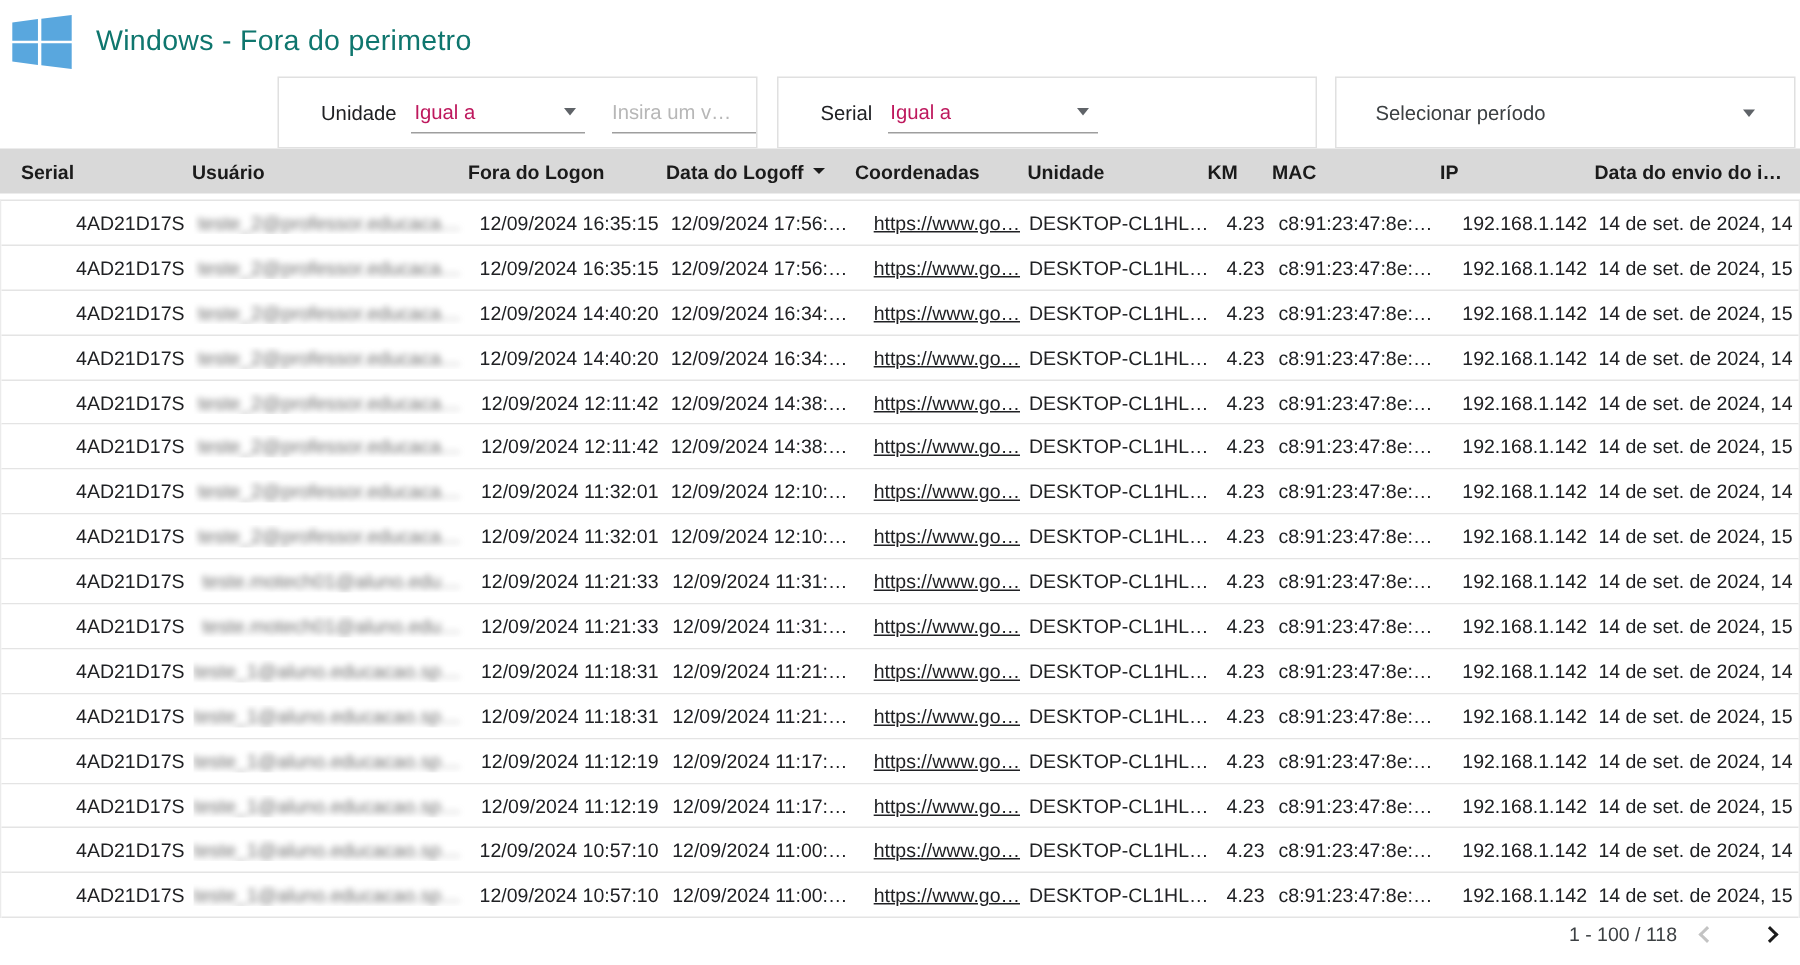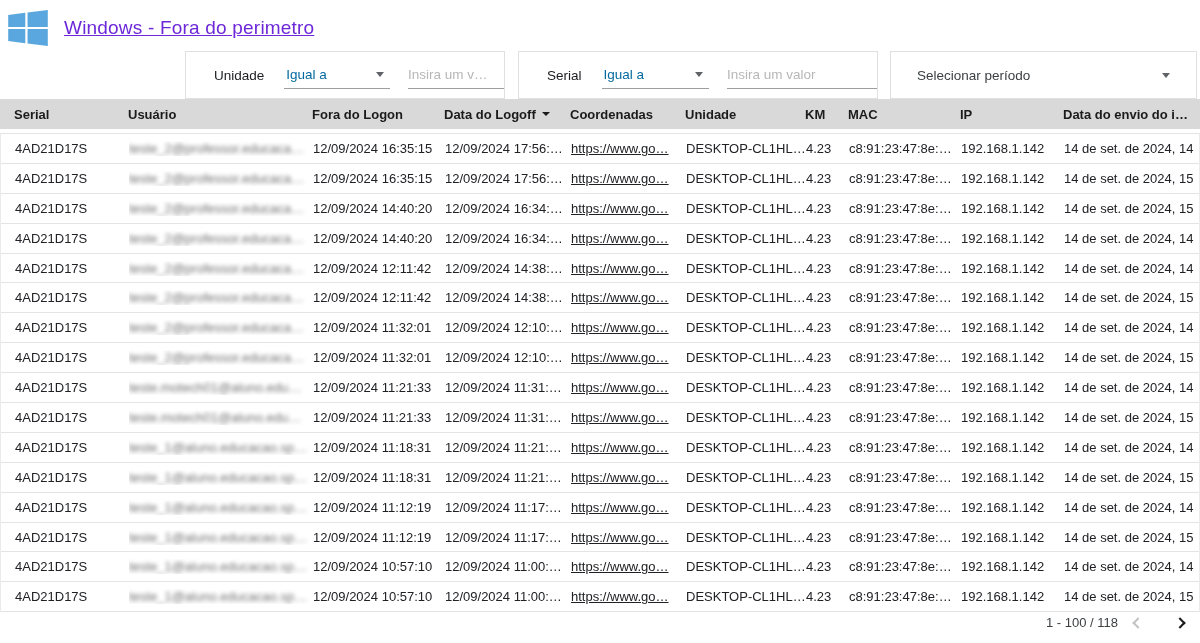--- a/index.html
+++ b/index.html
@@ -4,36 +4,36 @@
 <style>
   html,body { margin:0; padding:0; }
   body {
     width:1200px; height:643px; overflow:hidden; background:#ffffff;
     font-family:"Liberation Sans", sans-serif; color:#202124;
   }
 
   
   .app-header { display:flex; align-items:center; gap:16px; padding:12px 0 0 8px; height:44px; box-sizing:border-box; }
   .win-logo { width:40px; height:36px; flex:0 0 auto; }
-  .page-title { font-size:19px; font-weight:400; color:#6d28d9; letter-spacing:.2px;text-decoration:underline; }
+  .page-title { font-size:19px; font-weight:400; color:#0f766e; letter-spacing:.2px; }
 
   
   .filters { position:relative; height:36px; margin-top:7px; }
   .fbox {
     position:absolute; top:0; height:48px; box-sizing:border-box;
     border:1px solid #e0e0e0; background:#fff; display:flex; align-items:center;
   }
   .fbox-unidade { left:185px; width:320px; }
   .fbox-serial  { left:518px; width:360px; }
   .fbox-period  { left:890px; width:307px; justify-content:space-between; padding:16px 26px; cursor:pointer; }
   .flabel { font-size:13.5px; color:#202124; margin-left:28px; white-space:nowrap; }
   .fselect {
     display:flex; align-items:center; justify-content:space-between;
-    border-bottom:1px solid #9e9e9e; margin-left:20px; padding:5px 6px 6px 2px;
-    font-size:13.5px; color:#0369a1; cursor:pointer; box-sizing:border-box;
+    border-bottom:1px solid #9e9e9e; margin-left:10px; padding:5px 6px 6px 2px;
+    font-size:13.5px; color:#be185d; cursor:pointer; box-sizing:border-box;
   }
   .fbox-unidade .fselect { width:146px; }
   .fbox-serial  .fselect { width:140px; }
   .finput {
     border:none; border-bottom:1px solid #9e9e9e; outline:none;
     font-family:Liberation Sans, sans-serif; font-size:13.5px; color:#202124;
     padding:5px 0 6px; margin-left:18px; background:transparent;
   }
   .fbox-unidade .finput { width:96px; }
   .fbox-serial  .finput { width:150px; }
@@ -53,21 +53,21 @@
     margin-top:12px; background:#d9d9d9; height:30px; align-items:center;
     font-weight:bold; font-size:13px; color:#1b1b1b;
   }
   .hcell { padding-right:6px; white-space:nowrap; overflow:hidden; display:flex; align-items:center; gap:6px; cursor:pointer; }
   .hcell:first-child { padding-left:14px; }
   .sort-caret {
     width:0; height:0; border-left:4px solid transparent; border-right:4px solid transparent;
     border-top:4.5px solid #1b1b1b; display:inline-block;
   }
   .tbody { margin-top:4px; border-top:1px solid #e4e4e4; border-left:1px solid #ebebeb; border-right:1px solid #ebebeb; }
-  .trow { height:28.9px; align-items:center; border-bottom:1px solid #e4e4e4; font-size:13px; color:#202124; background:#fff; }
+  .trow { height:28.9px; align-items:center; border-bottom:1px solid #e4e4e4; font-size:13px; color:#202124; background:#fff;text-align:right; }
   .cell { padding-right:6px; white-space:nowrap; overflow:hidden; }
   .cell:first-child { padding-left:14px; }
   .blurred { filter:blur(2.3px); color:#6f6f6f; }
   .coord-link { color:#202124; text-decoration:underline; cursor:pointer;margin-top:36px; }
 
   
   .pagefoot { display:flex; justify-content:flex-end; align-items:center; height:21px; padding-right:16px; gap:16px; font-size:13px; color:#3c4043; }
   .range { }
   .chev { width:8px; height:8px; display:inline-block; box-sizing:border-box; cursor:pointer; }
   .chev-left  { border-left:2px solid #c3c3c3; border-bottom:2px solid #c3c3c3; transform:rotate(45deg); margin-right:18px; }
@@ -95,21 +95,20 @@
     </div>
     <input class="finput" type="text" placeholder="Insira um v…" style="">
   </div>
 
   <div class="fbox fbox-serial">
     <span class="flabel">Serial</span>
     <div class="fselect">
       <span>Igual a</span>
       <span class="caret-down"></span>
     </div>
-    <input class="finput" type="text" placeholder="Insira um valor" style="">
   </div>
 
   <div class="fbox fbox-period">
     <span class="period-label">Selecionar período</span>
     <span class="caret-down"></span>
   </div>
 </div>
 
 <div class="thead grid-cols">
   <div class="hcell">

